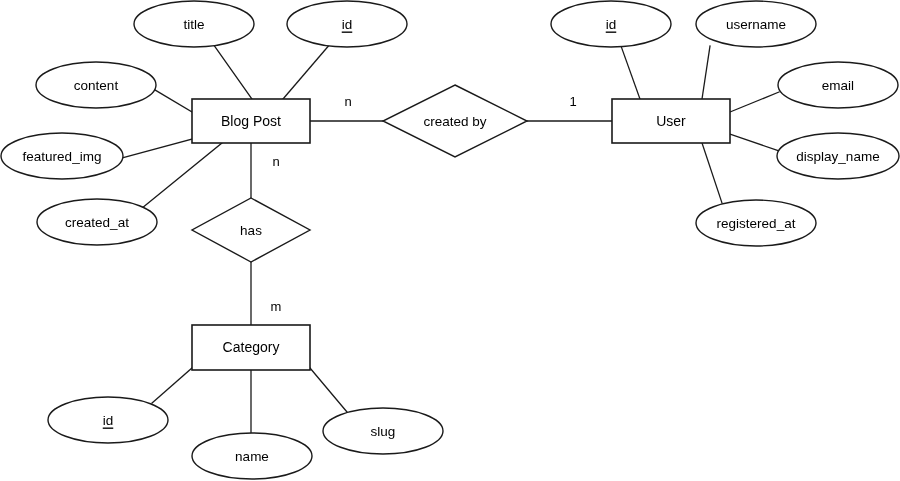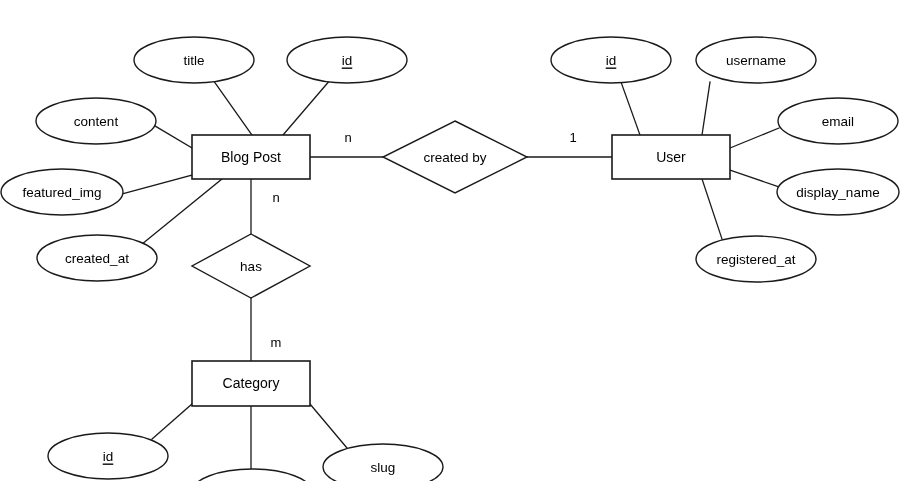--- a/index.html
+++ b/index.html
@@ -11,21 +11,20 @@
     width: 900px;
     height: 481px;
     overflow: hidden;
     font-family: "Liberation Sans", sans-serif;
   }
   #diagram-root {
     position: relative;
     width: 900px;
     height: 343px;
     background: #ffffff;
-    margin-top: 36px;
   }
   svg#er-svg {
     display: block;
     width: 900px;
     height: 481px;
   }
   .edge {
     stroke: #1a1a1a;
     stroke-width: 1.3;
     fill: none;

